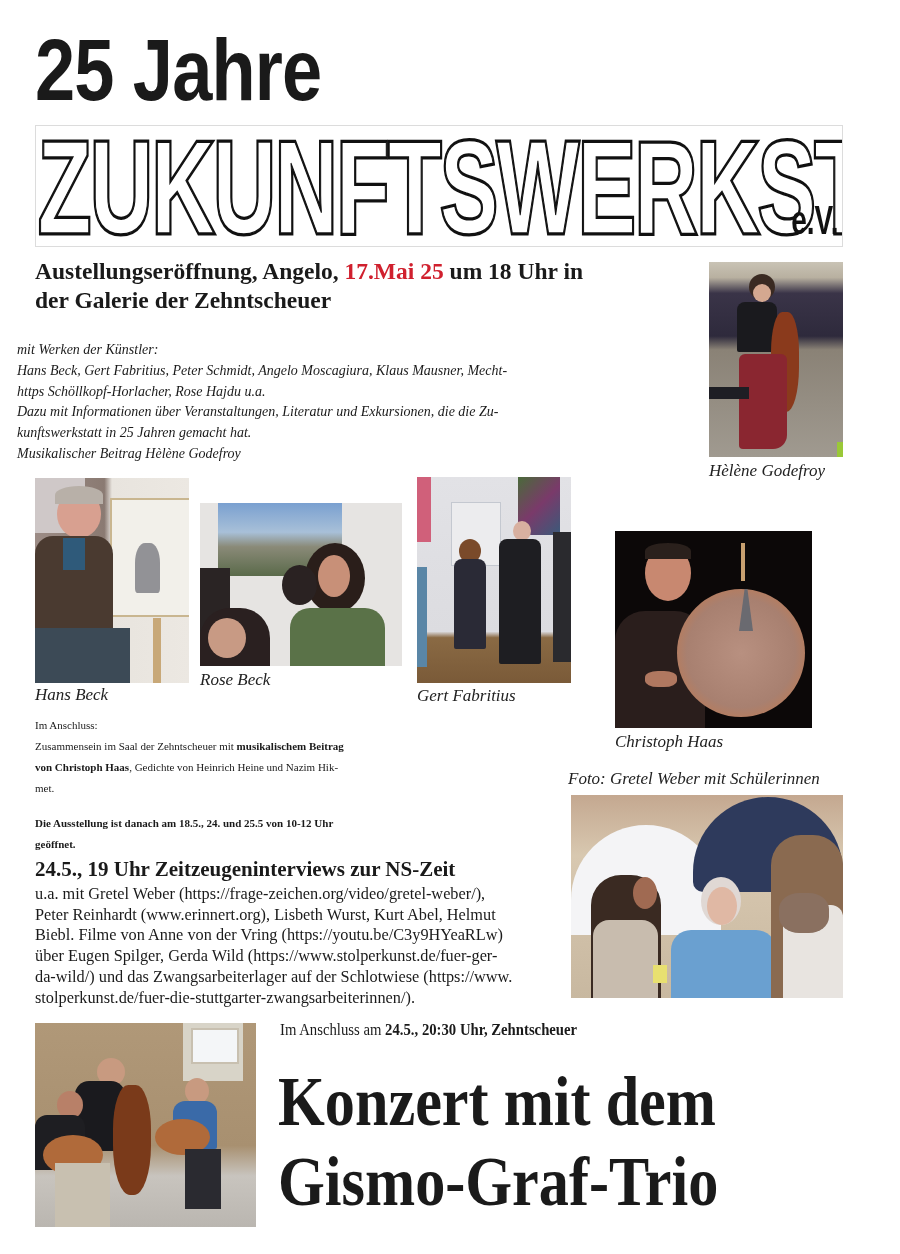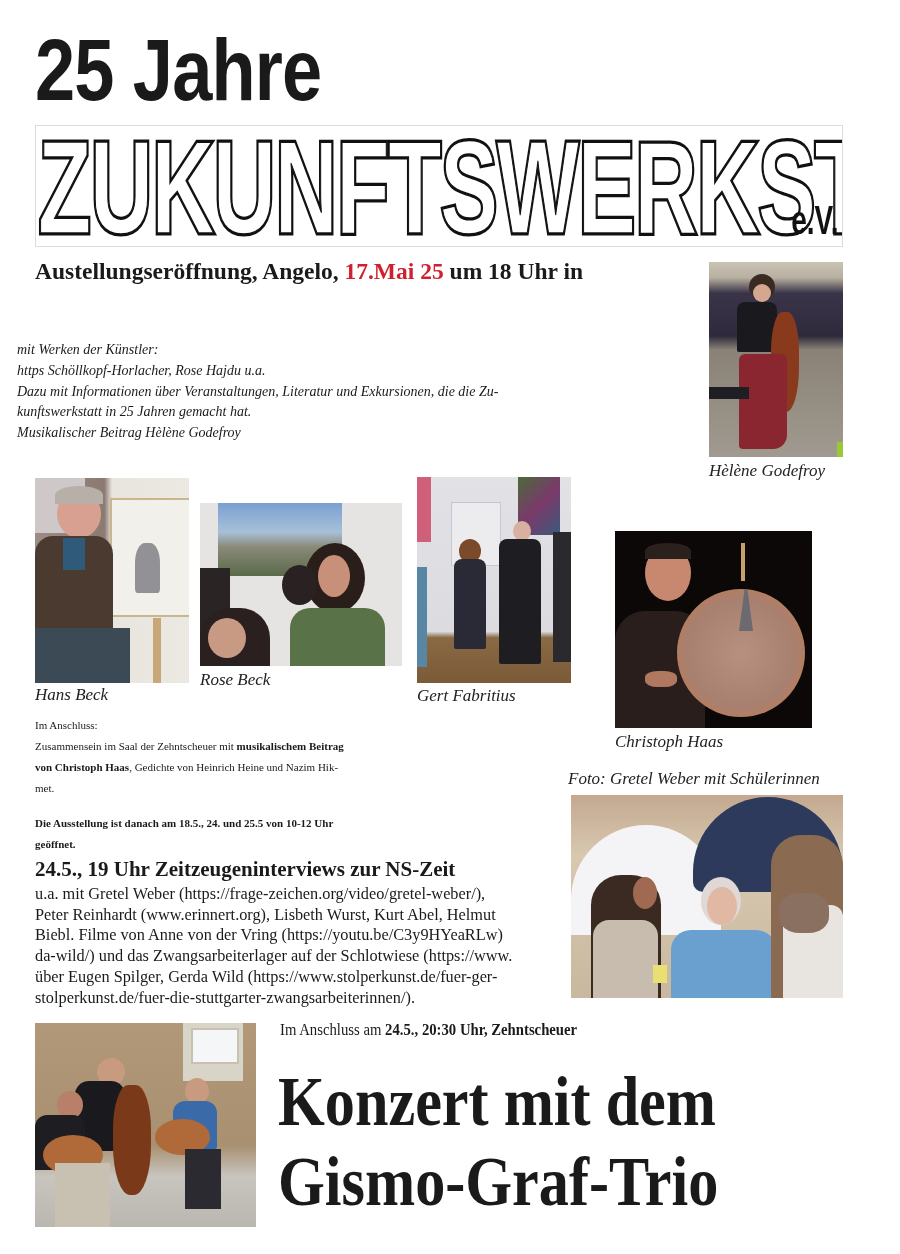--- a/index.html
+++ b/index.html
@@ -30,24 +30,26 @@
 <div class="abs big-title">25 Jahre</div>
 
 <div class="abs logo-box">
   <div class="logo-text">ZUKUNFTSWERKSTATT</div>
   <div class="logo-text-inner">ZUKUNFTSWERKSTATT</div>
   <div class="logo-ev">e.V.</div>
 </div>
 
 <div class="abs heading">
   <div><span>Austellungseröffnung, Angelo, </span><span class="red">17.Mai 25</span><span> um 18 Uhr in</span></div>
+  <div>der Galerie der Zehntscheuer</div>
 </div>
 
 <div class="abs intro">
   <div>mit Werken der Künstler:</div>
+  <div>Hans Beck, Gert Fabritius, Peter Schmidt, Angelo Moscagiura, Klaus Mausner, Mecht-</div>
   <div>https Schöllkopf-Horlacher, Rose Hajdu u.a.</div>
   <div>Dazu mit Informationen über Veranstaltungen, Literatur und Exkursionen, die die Zu-</div>
   <div>kunftswerkstatt in 25 Jahren gemacht hat.</div>
   <div>Musikalischer Beitrag Hèlène Godefroy</div>
 </div>
 
 <div class="photo" style="left:709px;top:262px;width:134px;height:195px;background:linear-gradient(180deg,#c9c3b5 0%,#b8b0a0 8%,#3a3448 16%,#2e2a3c 38%,#8a8276 45%,#a09a90 100%);">
   <div style="position:absolute;left:40px;top:12px;width:26px;height:26px;border-radius:50%;background:#3a2a22;"></div>
   <div style="position:absolute;left:44px;top:22px;width:18px;height:18px;border-radius:50%;background:#d4a890;"></div>
   <div style="position:absolute;left:28px;top:40px;width:40px;height:50px;background:#1a1a1e;border-radius:8px 8px 2px 2px;"></div>
@@ -115,22 +117,22 @@
 <div class="caption" style="left:568px;top:769px;">Foto: Gretel Weber mit Schülerinnen</div>
 
 <div class="section bold" style="top:813px;">Die Ausstellung ist danach am 18.5., 24. und 25.5 von 10-12 Uhr</div>
 <div class="section bold" style="top:834px;">geöffnet.</div>
 
 <div class="abs ns-title">24.5., 19 Uhr Zeitzeugeninterviews zur NS-Zeit</div>
 <div class="abs ns-body">
   <div>u.a. mit Gretel Weber (https://frage-zeichen.org/video/gretel-weber/),</div>
   <div>Peter Reinhardt (www.erinnert.org), Lisbeth Wurst, Kurt Abel, Helmut</div>
   <div>Biebl. Filme von Anne von der Vring (https://youtu.be/C3y9HYeaRLw)</div>
+  <div>über Eugen Spilger, Gerda Wild (https://www.stolperkunst.de/fuer-ger-</div>
   <div>da-wild/) und das Zwangsarbeiterlager auf der Schlotwiese (https://www.</div>
-  <div>über Eugen Spilger, Gerda Wild (https://www.stolperkunst.de/fuer-ger-</div>
   <div>stolperkunst.de/fuer-die-stuttgarter-zwangsarbeiterinnen/).</div>
 </div>
 
 <div class="photo" style="left:571px;top:795px;width:272px;height:203px;background:linear-gradient(180deg,#c4a890 0%,#d8c8b0 30%,#c8b8a0 100%);">
   <div style="position:absolute;left:0;top:30px;width:150px;height:110px;border-radius:75px 75px 0 0;background:#f4f4f6;"></div>
   <div style="position:absolute;left:122px;top:2px;width:150px;height:95px;border-radius:75px 75px 10px 10px;background:#2e3a5c;"></div>
   <div style="position:absolute;left:20px;top:80px;width:70px;height:123px;background:#3a2a22;border-radius:30px 30px 0 0;"></div>
   <div style="position:absolute;left:22px;top:125px;width:65px;height:78px;background:#c8bcae;border-radius:16px 16px 0 0;"></div>
   <div style="position:absolute;left:62px;top:82px;width:24px;height:32px;border-radius:50%;background:#a06a52;"></div>
   <div style="position:absolute;left:130px;top:82px;width:40px;height:48px;border-radius:50%;background:#e0d8d4;"></div>

